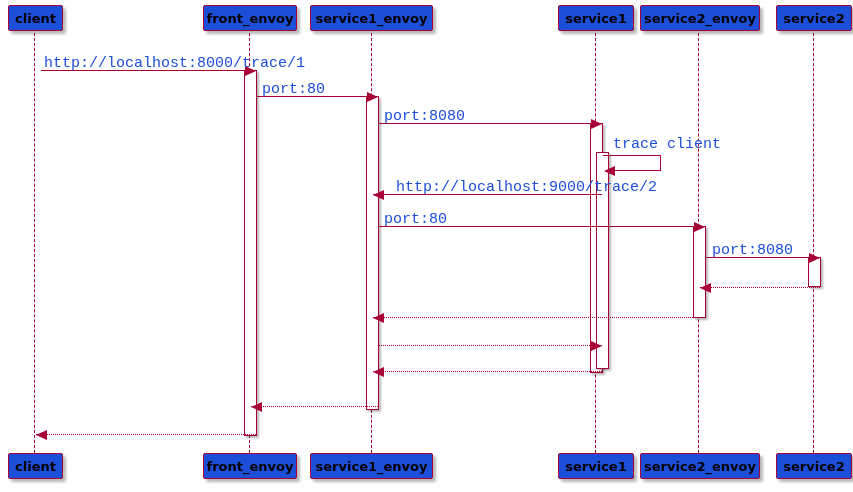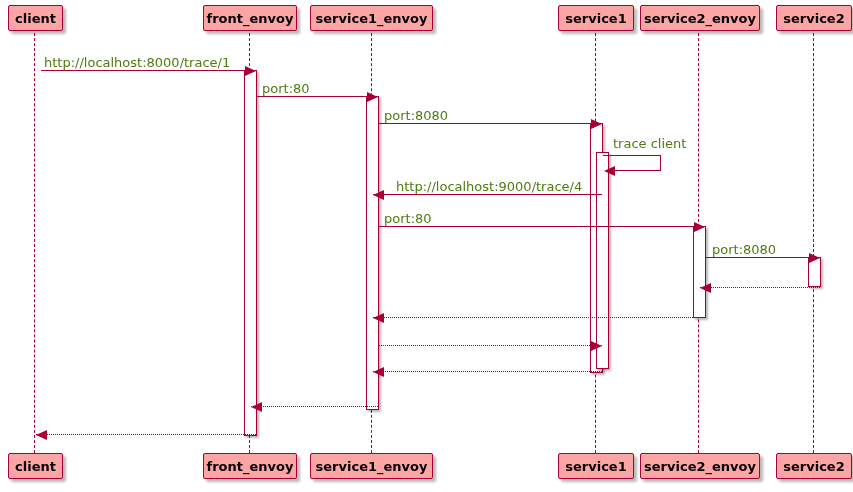--- a/index.html
+++ b/index.html
@@ -14,21 +14,21 @@
     position: relative;
     width: 853px;
     height: 492px;
     background: #FFFFFF;
     overflow: hidden;
   }
   
   .participant {
     position: absolute;
     box-sizing: border-box;
-    background: #fca5a5;
+    background: #1d4ed8;
     border: 1.5px solid #A80036;
     border-radius: 2px;
     color: #000000;
     font-size: 13px;
     font-weight: bold;
     line-height: 1;
     display: flex;
     align-items: center;
     justify-content: center;
     white-space: nowrap;
@@ -76,24 +76,25 @@
     border-left: 11px solid #A80036;
   }
   .arrow.left {
     border-top: 5px solid transparent;
     border-bottom: 5px solid transparent;
     border-right: 11px solid #A80036;
   }
   
   .msg-label {
     position: absolute;
-    font-size: 13px;
-    color: #4d7c0f;
+    font-size: 15px;
+    color: #1d4ed8;
     white-space: nowrap;
     line-height: 1;
+    font-family: Liberation Mono, monospace;
   }
 </style>
 </head>
 <body>
 
 <div id="diagram">
     <div class="lifeline" style="left: 34.25px; top: 33px; height: 420px;"></div>
     <div class="lifeline" style="left: 249.25px; top: 33px; height: 420px;"></div>
     <div class="lifeline" style="left: 371.25px; top: 33px; height: 420px;"></div>
     <div class="lifeline" style="left: 595.25px; top: 33px; height: 420px;"></div>
@@ -114,21 +115,21 @@
     <div class="msg-line" style="left: 378px; top: 123px; width: 224px;"></div>
     <div class="arrow right" style="left: 591px; top: 118.5px;"></div>
     <div class="msg-label" style="left: 384px; top: 109px;">port:8080</div>
     <div class="msg-line" style="left: 603px; top: 155px; width: 58px;"></div>
     <div class="msg-vline" style="left: 660.25px; top: 155px; height: 15px;"></div>
     <div class="msg-line" style="left: 612px; top: 170px; width: 49px;"></div>
     <div class="arrow left" style="left: 604px; top: 165.5px;"></div>
     <div class="msg-label" style="left: 613px; top: 137px;">trace client</div>
     <div class="msg-line" style="left: 373px; top: 194px; width: 229px;"></div>
     <div class="arrow left" style="left: 373px; top: 189.5px;"></div>
-    <div class="msg-label" style="left: 396px; top: 180px;">http://localhost:9000/trace/4</div>
+    <div class="msg-label" style="left: 396px; top: 180px;">http://localhost:9000/trace/2</div>
     <div class="msg-line" style="left: 378px; top: 226px; width: 327px;"></div>
     <div class="arrow right" style="left: 694px; top: 221.5px;"></div>
     <div class="msg-label" style="left: 384px; top: 212px;">port:80</div>
     <div class="msg-line" style="left: 705px; top: 257px; width: 115px;"></div>
     <div class="arrow right" style="left: 809px; top: 252.5px;"></div>
     <div class="msg-label" style="left: 712px; top: 243px;">port:8080</div>
     <div class="msg-line dotted" style="left: 700px; top: 287px; width: 120px;"></div>
     <div class="arrow left" style="left: 700px; top: 282.5px;"></div>
     <div class="msg-line dotted" style="left: 373px; top: 317px; width: 332px;"></div>
     <div class="arrow left" style="left: 373px; top: 312.5px;"></div>

